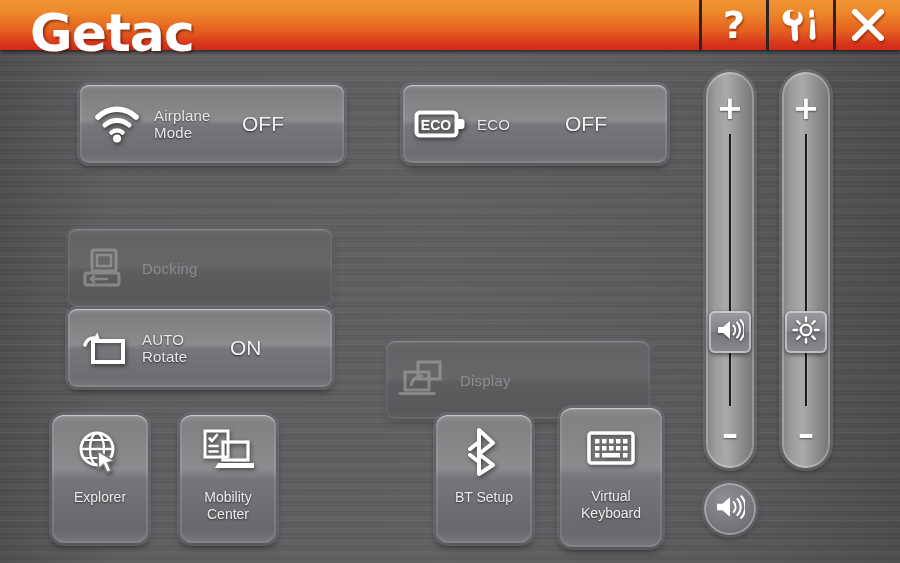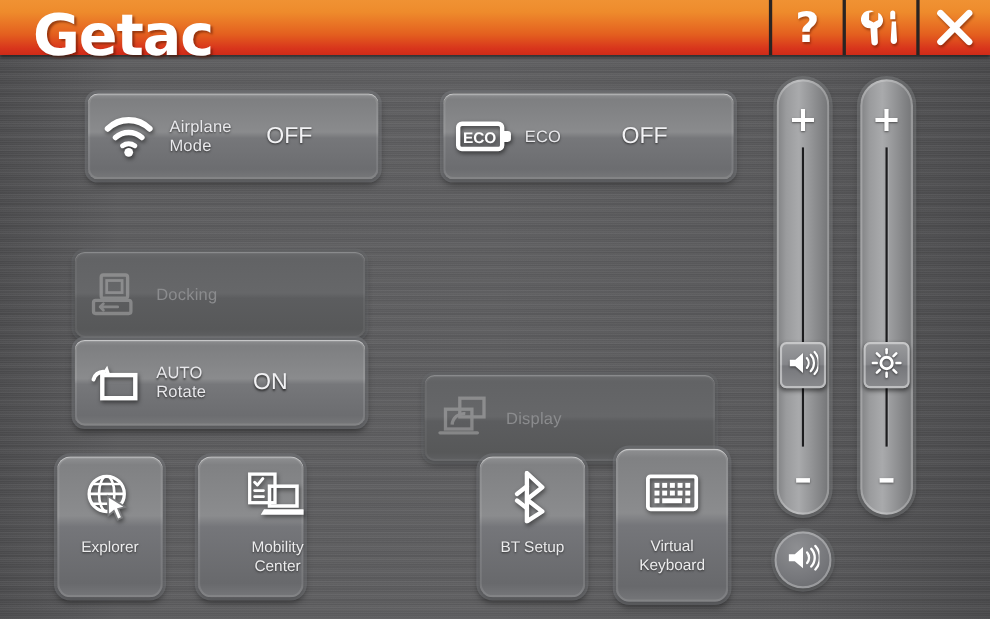--- a/index.html
+++ b/index.html
@@ -266,21 +266,21 @@
           <circle cx="21" cy="20" r="16" fill="none" stroke="#fff" stroke-width="3"></circle>
           <ellipse cx="21" cy="20" rx="7" ry="16" fill="none" stroke="#fff" stroke-width="2.4"></ellipse>
           <line x1="5" y1="20" x2="37" y2="20" stroke="#fff" stroke-width="2.4"></line>
           <path d="M7.5 11 H34.5 M7.5 29 H34.5" stroke="#fff" stroke-width="2.2" fill="none"></path>
           <path d="M22 22 L38 32 L31.5 33.5 L35 41.5 L31 43.5 L27.5 35.5 L22.5 39.5z" fill="#fff" stroke="#7a7b7d" stroke-width="1.6"></path>
         </svg>
       </div>
       <div class="slbl">Explorer</div>
     </div>
 
-    <div class="sbtn" style="left:180px;top:365px;align-items:flex-end;">
+    <div class="sbtn" style="left:180px;top:365px;">
       <div class="sico">
         <svg width="52" height="46" viewBox="0 0 52 46">
           <rect x="3" y="2" width="23" height="26" fill="none" stroke="#fff" stroke-width="3"></rect>
           <path d="M7.5 9.5l2.5 2.5 5-6" fill="none" stroke="#fff" stroke-width="2.6" stroke-linecap="round" stroke-linejoin="round"></path>
           <path d="M7.5 17h8 M7.5 22.5h8" stroke="#fff" stroke-width="2.6" stroke-linecap="round"></path>
           <rect x="21" y="13" width="25" height="18" fill="none" stroke="#fff" stroke-width="3.2"></rect>
           <path d="M16 34h36l3 5H13z" fill="#fff"></path>
         </svg>
       </div>
       <div class="slbl">

